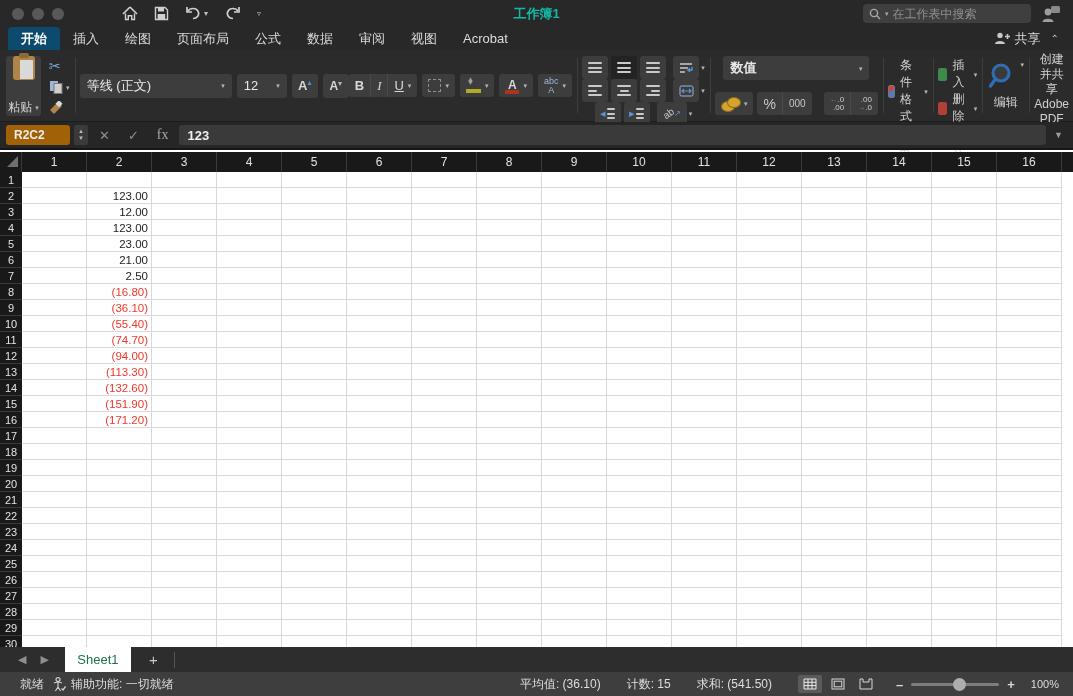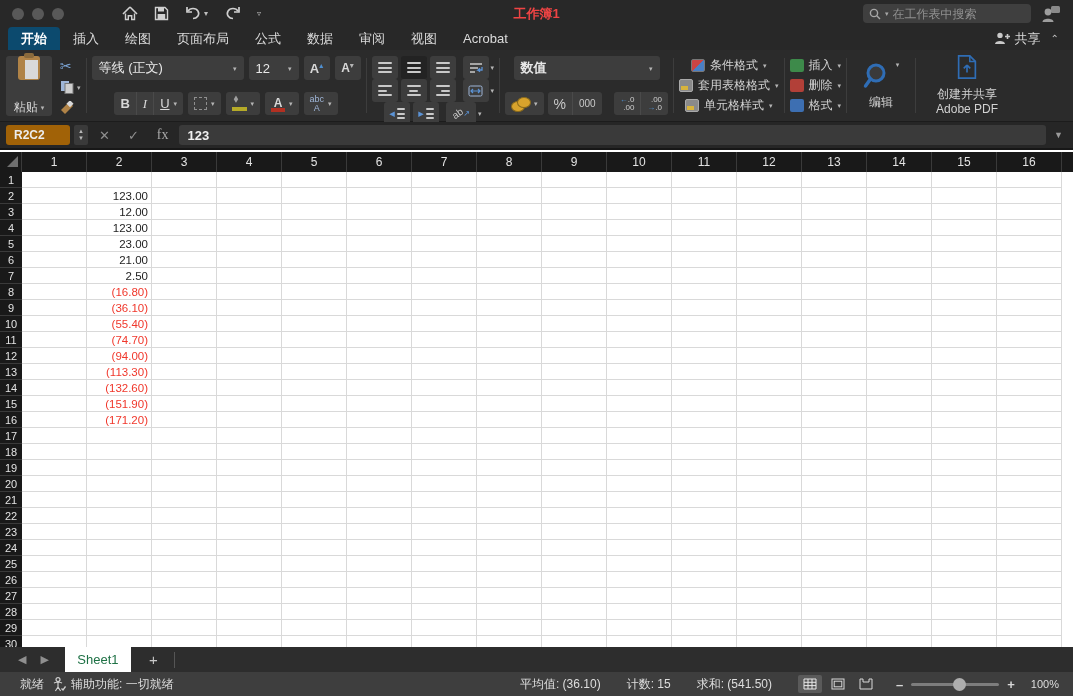--- a/index.html
+++ b/index.html
@@ -8,21 +8,21 @@
   .app { position:relative; width:1073px; height:696px; background:#fff; }
 
   
   .titlebar { position:absolute; top:0; left:0; right:0; height:27px; background:#282828; display:flex; align-items:center; }
   .lights { display:flex; gap:8px; margin-left:12px; }
   .light { width:12px; height:12px; border-radius:50%; background:#585858; }
   .qat { display:flex; align-items:center; gap:16px; margin-left:58px; color:#d6d6d6; }
   .qat .qbtn { display:flex; align-items:center; gap:2px; font-size:15px; color:#d0d0d0; }
   .qat svg { display:block; }
   .tinycaret { font-size:8px; color:#bdbdbd; }
-  .apptitle { position:absolute; left:0; right:0; text-align:center; color:#ef4444; font-size:13px; font-weight:bold; pointer-events:none; }
+  .apptitle { position:absolute; left:0; right:0; text-align:center; color:#14b8a6; font-size:13px; font-weight:bold; pointer-events:none; }
   .tb-right { margin-left:auto; display:flex; align-items:center; gap:10px; margin-right:12px; }
   .searchbox { width:168px; height:19px; background:#3f3f3f; border-radius:4px; display:flex; align-items:center; padding:0 6px; gap:4px; }
   .searchbox input { flex:1; background:transparent; border:none; outline:none; color:#cfcfcf; font-size:12px; width:100px; }
   .searchbox input::placeholder { color:#909090; }
   .caret-s { font-size:7px; color:#a7a7a7; }
 
   
   .tabrow { position:absolute; top:27px; left:0; right:0; height:23px; background:#282828; display:flex; align-items:center; }
   .tabs { display:flex; align-items:center; margin-left:8px; }
   .rtab { padding:3px 13px; font-size:13px; color:#dcdcdc; border-radius:4px 4px 0 0; cursor:default; }
@@ -32,29 +32,29 @@
   .chev-up { font-size:10px; color:#c0c0c0; }
 
   
   .ribbon { position:absolute; top:50px; left:0; right:0; height:72px; background:#2b2b2b; border-bottom:1px solid #1c1c1c; display:flex; align-items:stretch; padding:4px 4px 4px 6px; }
   .rsep { width:1px; background:#3d3d3d; margin:4px 5px; }
   .grp { display:flex; align-items:center; }
   .ctl { background:#3d3d3d; border-radius:3px; display:flex; align-items:center; justify-content:center; color:#d8d8d8; }
   .caret { font-size:7px; color:#b5b5b5; line-height:1; }
 
   
-  .paste { flex-direction:column; width:46px; height:60px; gap:19px; font-size:12px;align-items:center; }
+  .paste { flex-direction:column; width:35px; height:60px; gap:19px; font-size:12px;align-items:center; }
   .clipicon { position:relative; width:22px; height:26px; background:#b08347; border-radius:3px; }
   .clipicon::before { content:""; position:absolute; left:6px; top:-3px; width:10px; height:5px; background:#8a6a3c; border-radius:2px; }
   .clipicon::after { content:""; position:absolute; left:7px; top:4px; width:13px; height:19px; background:#d9d9d9; }
   .cc-col { display:flex; flex-direction:column; justify-content:space-between; height:60px; margin-left:8px; padding:2px 0; }
   .cc-btn { display:flex; align-items:center; gap:3px; color:#b9b9b9; font-size:14px; }
 
   
-  .fontgrp { display:flex; flex-direction:column; justify-content:space-between; padding:2px 0; }
+  .fontgrp { display:flex; flex-direction:row; justify-content:flex-end; padding:2px 0; }
   .frow { display:flex; align-items:center; gap:5px; }
   .combo { background:#3d3d3d; border-radius:3px; height:24px; display:flex; align-items:center; padding:0 7px; color:#e8e8e8; font-size:13px; }
   .combo .caret { margin-left:auto; }
   .btn { background:#3d3d3d; border-radius:3px; height:24px; display:flex; align-items:center; justify-content:center; color:#d8d8d8; }
   .btn.small { height:23px; }
   .btn.pressed { background:#232323; }
   .seg { display:flex; background:#3d3d3d; border-radius:3px; height:23px; align-items:center; }
   .seg > div { display:flex; align-items:center; justify-content:center; height:100%; padding:0 6px; border-right:1px solid #4a4a4a; }
   .seg > div:last-child { border-right:none; }
   .bld { font-weight:bold; font-size:13px; color:#d8d8d8; }

